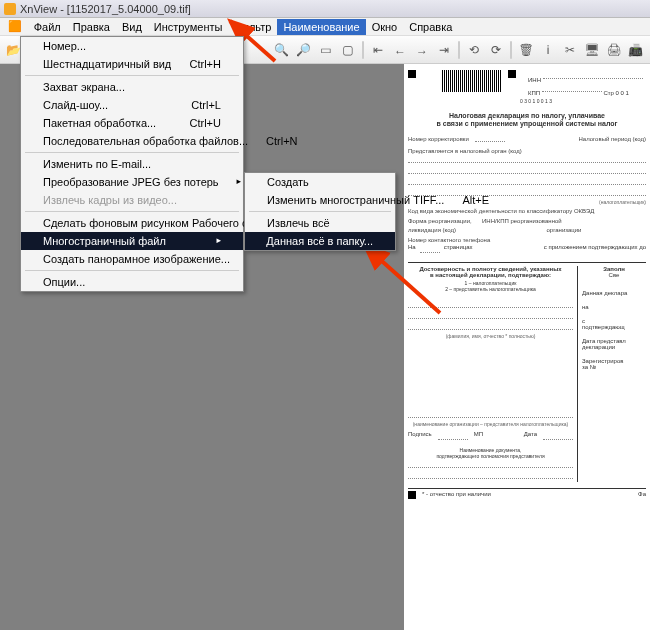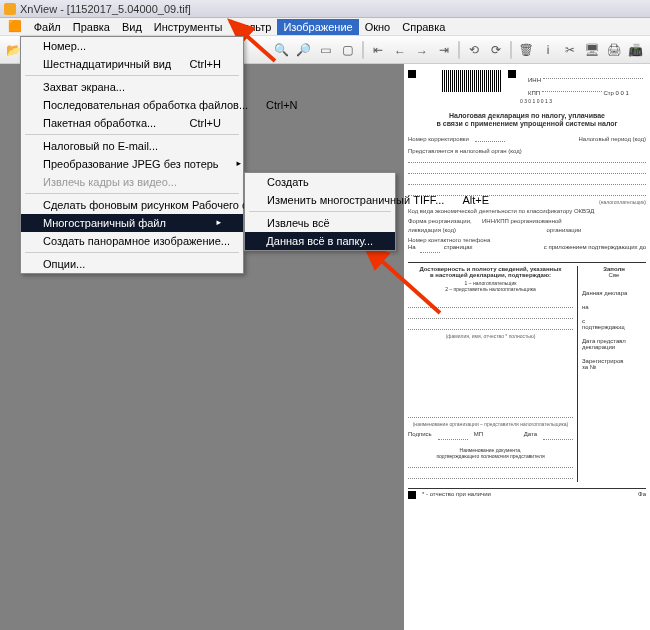--- a/index.html
+++ b/index.html
@@ -44,21 +44,21 @@
   <span>XnView - [1152017_5.04000_09.tif]</span>
 </div>
 
 <div class="menubar">
   <span class="mi">🟧</span>
   <span class="mi">Файл</span>
   <span class="mi">Правка</span>
   <span class="mi">Вид</span>
   <span class="mi">Инструменты</span>
   <span class="mi">Фильтр</span>
-  <span class="mi open">Изображение</span>
+  <span class="mi open">Наименование</span>
   <span class="mi">Окно</span>
   <span class="mi">Справка</span>
 </div>
 
 <div class="toolbar">
   <div class="tbtn">📂</div>
   <div class="tbtn">💾</div>
   <div class="tbtn">⬅</div>
   <div class="tbtn">➡</div>
   <div class="tbtn sep"></div>
@@ -185,30 +185,34 @@
     </div>
     <div class="di">
       <span>Шестнадцатиричный вид</span>
       <span>Ctrl+H</span>
     </div>
     <div class="sep"></div>
     <div class="di">
       <span>Захват экрана...</span>
     </div>
     <div class="di">
+      <span>Слайд-шоу...</span>
+      <span>Ctrl+L</span>
+    </div>
+    <div class="di">
+      <span>Пакетная обработка...</span>
+      <span>Ctrl+U</span>
+    </div>
+    <div class="di">
       <span>Последовательная обработка файлов...</span>
       <span>Ctrl+N</span>
     </div>
-    <div class="di">
-      <span>Пакетная обработка...</span>
-      <span>Ctrl+U</span>
-    </div>
-    <div class="sep"></div>
-    <div class="di">
-      <span>Налоговый по E-mail...</span>
+    <div class="sep"></div>
+    <div class="di">
+      <span>Изменить по E-mail...</span>
     </div>
     <div class="di arrow">
       <span>Преобразование JPEG без потерь</span>
     </div>
     <div class="di disabled">
       <span>Извлечь кадры из видео...</span>
     </div>
     <div class="sep"></div>
     <div class="di arrow">
       <span>Сделать фоновым рисунком Рабочего стола</span>

